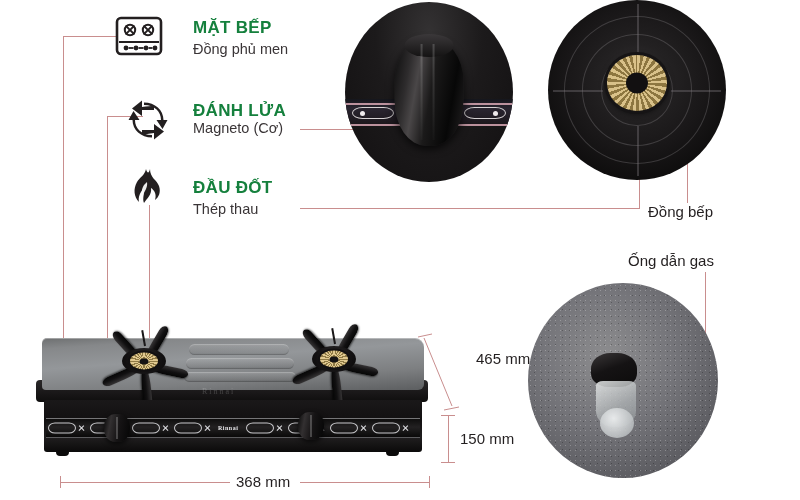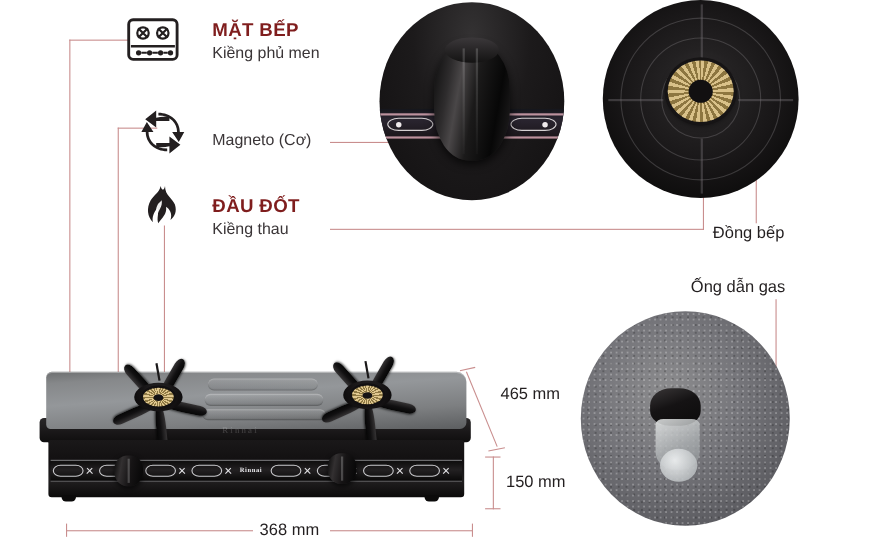--- a/index.html
+++ b/index.html
@@ -18,21 +18,21 @@
   .lead.h{height:1px;}
   .lead.v{width:1px;}
   .dot{
     position:absolute;width:9px;height:9px;border-radius:50%;
     background:#e8566b;border:1px solid #ffffff;
   }
   .dot.hollow{background:#fff;border:2px solid #e06a7a;width:7px;height:7px;}
 
   
   .feat-title{
-    position:absolute;font-size:17px;font-weight:bold;color:#7f1d1d;
+    position:absolute;font-size:17px;font-weight:bold;color:#15803d;
     letter-spacing:.3px;white-space:nowrap;
   }
   .feat-sub{
     position:absolute;font-size:14.5px;color:#3a3537;white-space:nowrap;
   }
   .callout{
     position:absolute;font-size:15px;color:#231f20;white-space:nowrap;
   }
   .dim-text{
     position:absolute;font-size:15px;color:#231f20;white-space:nowrap;
@@ -307,26 +307,27 @@
       <path d="M20 1 C20 10 27 12 29 18 C31 24 29 29 25 32
                C27 26 24 22 21 20 C22 27 17 30 14 35
                C12 30 15 26 13 21 C10 25 8 29 9 34
                C4 29 3 21 7 14 C10 9 15 7 16 1
                C17 5 19 6 20 1 Z" fill="#231f20"></path>
       <path d="M17 14 C18 20 14 23 13 28 C11 24 12 20 14 17 C15 16 16 15 17 14 Z" fill="#ffffff" opacity="0.92"></path>
     </svg>
   </div>
 
   <div class="feat-title" style="left:193px;top:18px;">MẶT BẾP</div>
-  <div class="feat-sub" style="left:193px;top:41px;">Kiềng phủ men</div>
-
+  <div class="feat-sub" style="left:193px;top:41px;">Đồng phủ men</div>
+
+  <div class="feat-title" style="left:193px;top:101px;">ĐÁNH LỬA</div>
   <div class="feat-sub" style="left:193px;top:120px;">Magneto (Cơ)</div>
 
   <div class="feat-title" style="left:193px;top:178px;">ĐẦU ĐỐT</div>
-  <div class="feat-sub" style="left:193px;top:201px;">Kiềng thau</div>
+  <div class="feat-sub" style="left:193px;top:201px;">Thép thau</div>
 
   <div class="callout" style="left:648px;top:203px;">Đồng bếp</div>
   <div class="callout" style="left:628px;top:252px;">Ống dẫn gas</div>
 
   <div class="inset" id="inset-knob" style="left:345px;top:2px;width:168px;height:180px;">
     <div class="knob-panelband"></div>
     <div class="knob-stripe" style="top:56%;"></div>
     <div class="knob-stripe" style="top:68%;"></div>
     <div class="knob-deco" style="left:4%;top:58.5%;width:40px;"></div>
     <div class="knob-deco" style="right:4%;top:58.5%;width:40px;"></div>
@@ -430,21 +431,21 @@
 
     <div class="foot" style="left:22px;top:120px;"></div>
     <div class="foot" style="left:352px;top:120px;"></div>
   </div>
 
   <svg style="position:absolute;left:418px;top:330px;" width="46" height="90">
     <line x1="6" y1="8" x2="34" y2="76" stroke="#c98e8e" stroke-width="1"></line>
     <line x1="0" y1="7" x2="14" y2="4" stroke="#c98e8e" stroke-width="1"></line>
     <line x1="26" y1="80" x2="41" y2="77" stroke="#c98e8e" stroke-width="1"></line>
   </svg>
-  <div class="dim-text" style="left:455px;top:350px;">465 mm</div>
+  <div class="dim-text" style="left:476px;top:350px;">465 mm</div>
 
   <div class="tick v" style="left:448px;top:415px;height:48px;"></div>
   <div class="tick h" style="left:441px;top:415px;width:14px;"></div>
   <div class="tick h" style="left:441px;top:462px;width:14px;"></div>
   <div class="dim-text" style="left:460px;top:430px;text-align:center;">150 mm</div>
 
   <div class="tick h" style="left:60px;top:482px;width:170px;"></div>
   <div class="tick h" style="left:300px;top:482px;width:130px;"></div>
   <div class="tick v" style="left:60px;top:476px;height:12px;"></div>
   <div class="tick v" style="left:429px;top:476px;height:12px;"></div>

